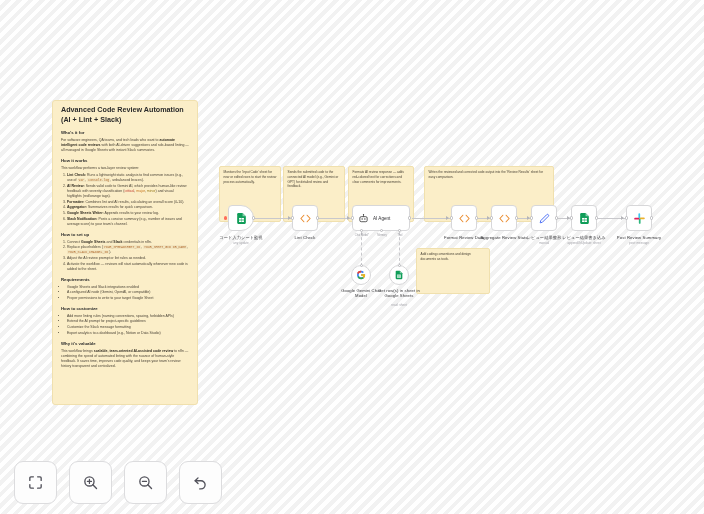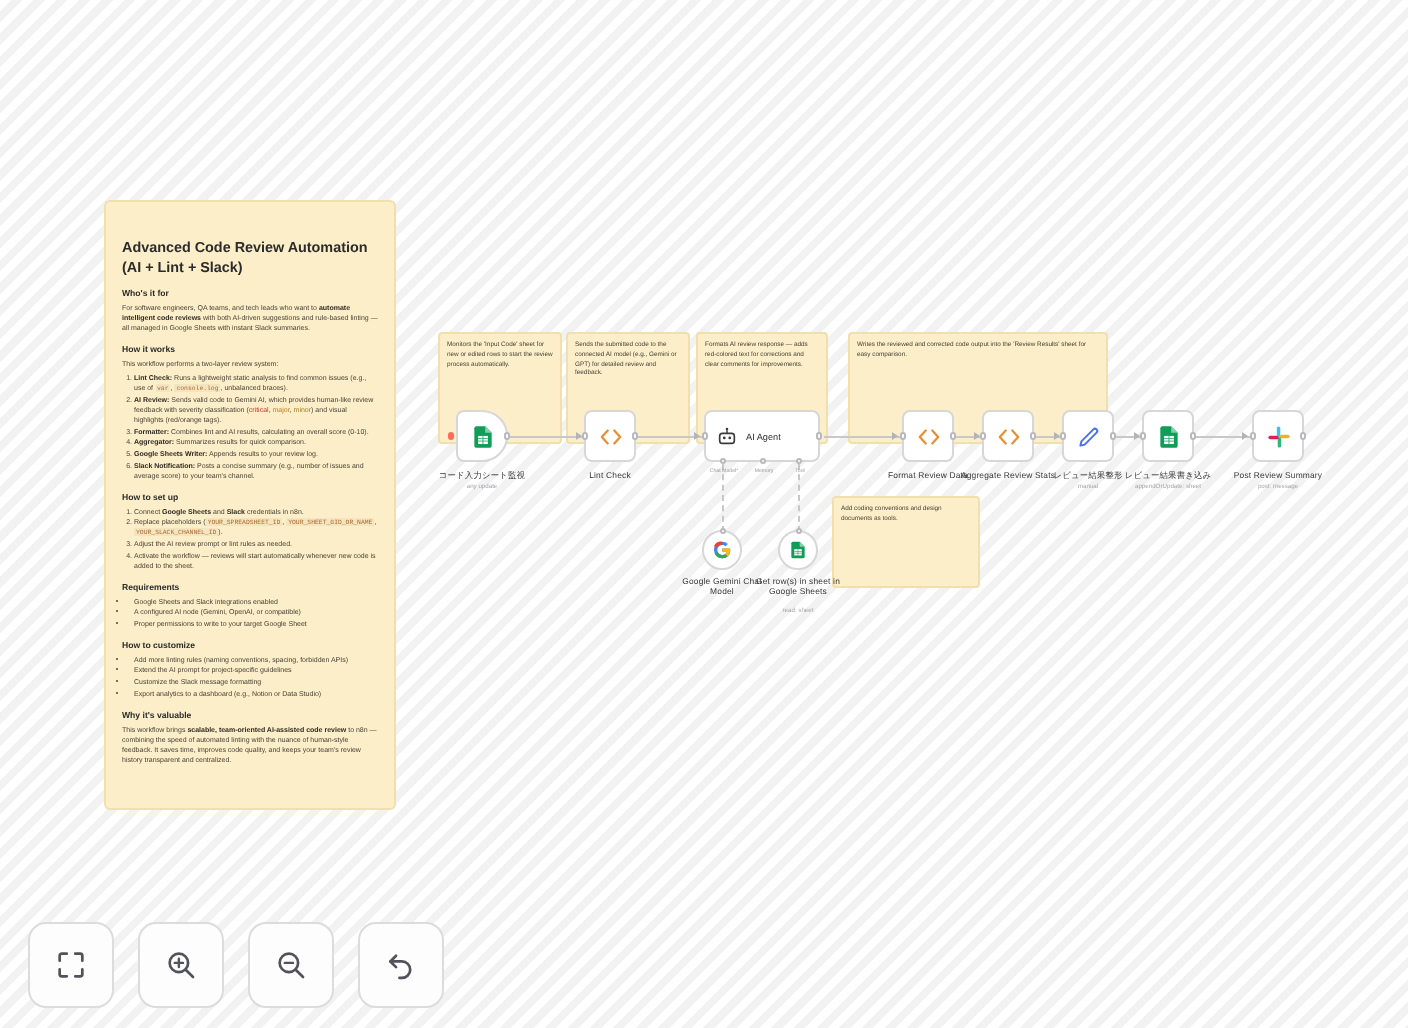--- a/index.html
+++ b/index.html
@@ -18,21 +18,21 @@
   }
 
   
   .doc-note {
     position: absolute;
     left: 52px; top: 100px;
     width: 146px; height: 305px;
     background: #fbeec8;
     border: 1px solid #f0e0ae;
     border-radius: 3px;
-    padding: 18px 8px 6px 8px;
+    padding: 4px 8px 6px 8px;
     overflow: hidden;
     line-height: 1.35;
   }
   .doc-note h1 {
     font-size: 7.2px;
     line-height: 1.35;
     font-weight: bold;
     color: #2b2b2b;
     margin-bottom: 6px;
   }

